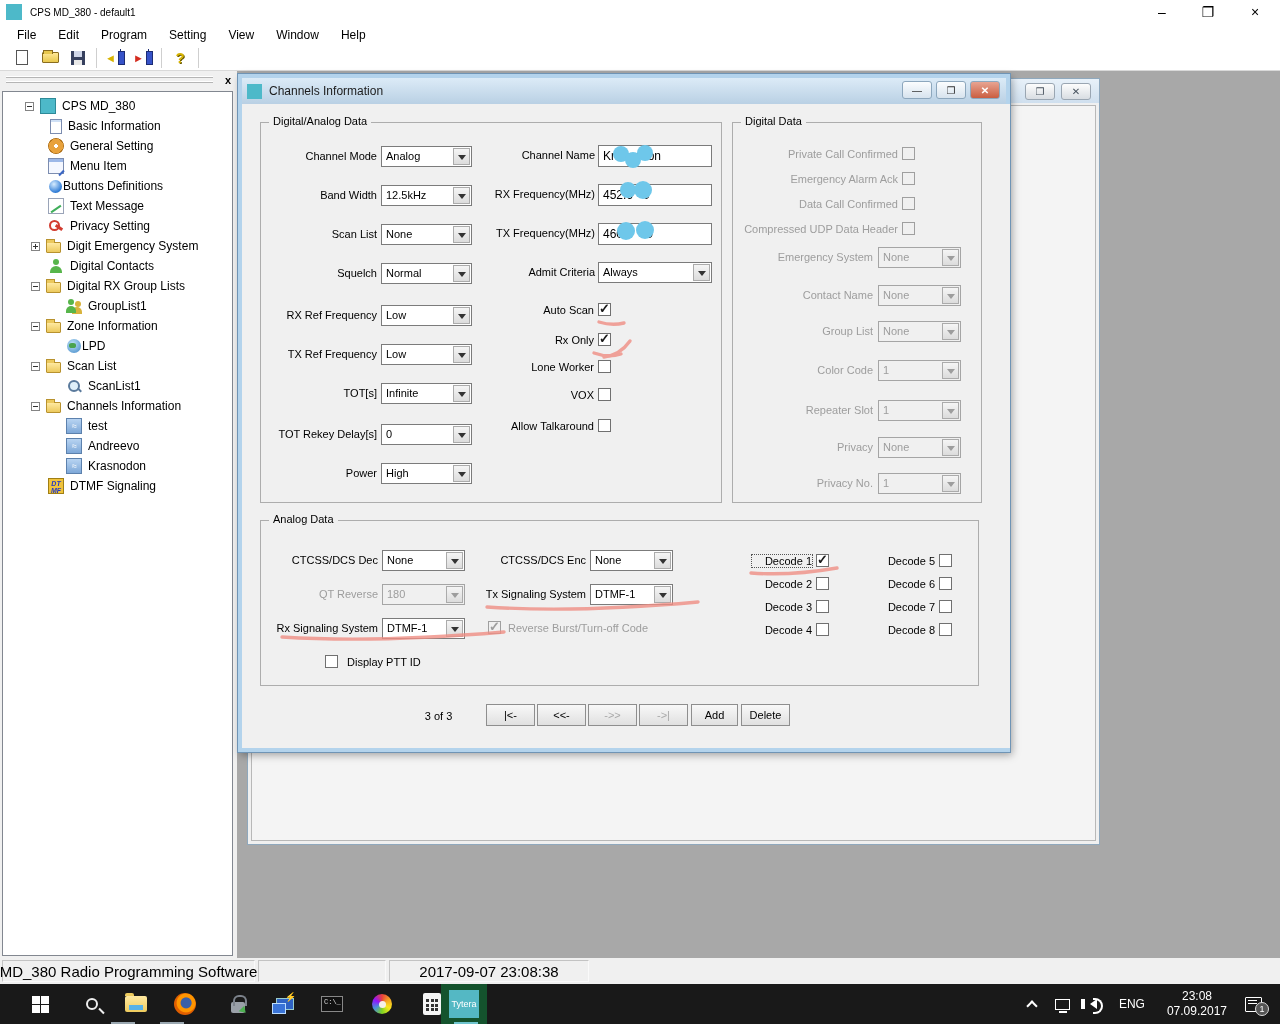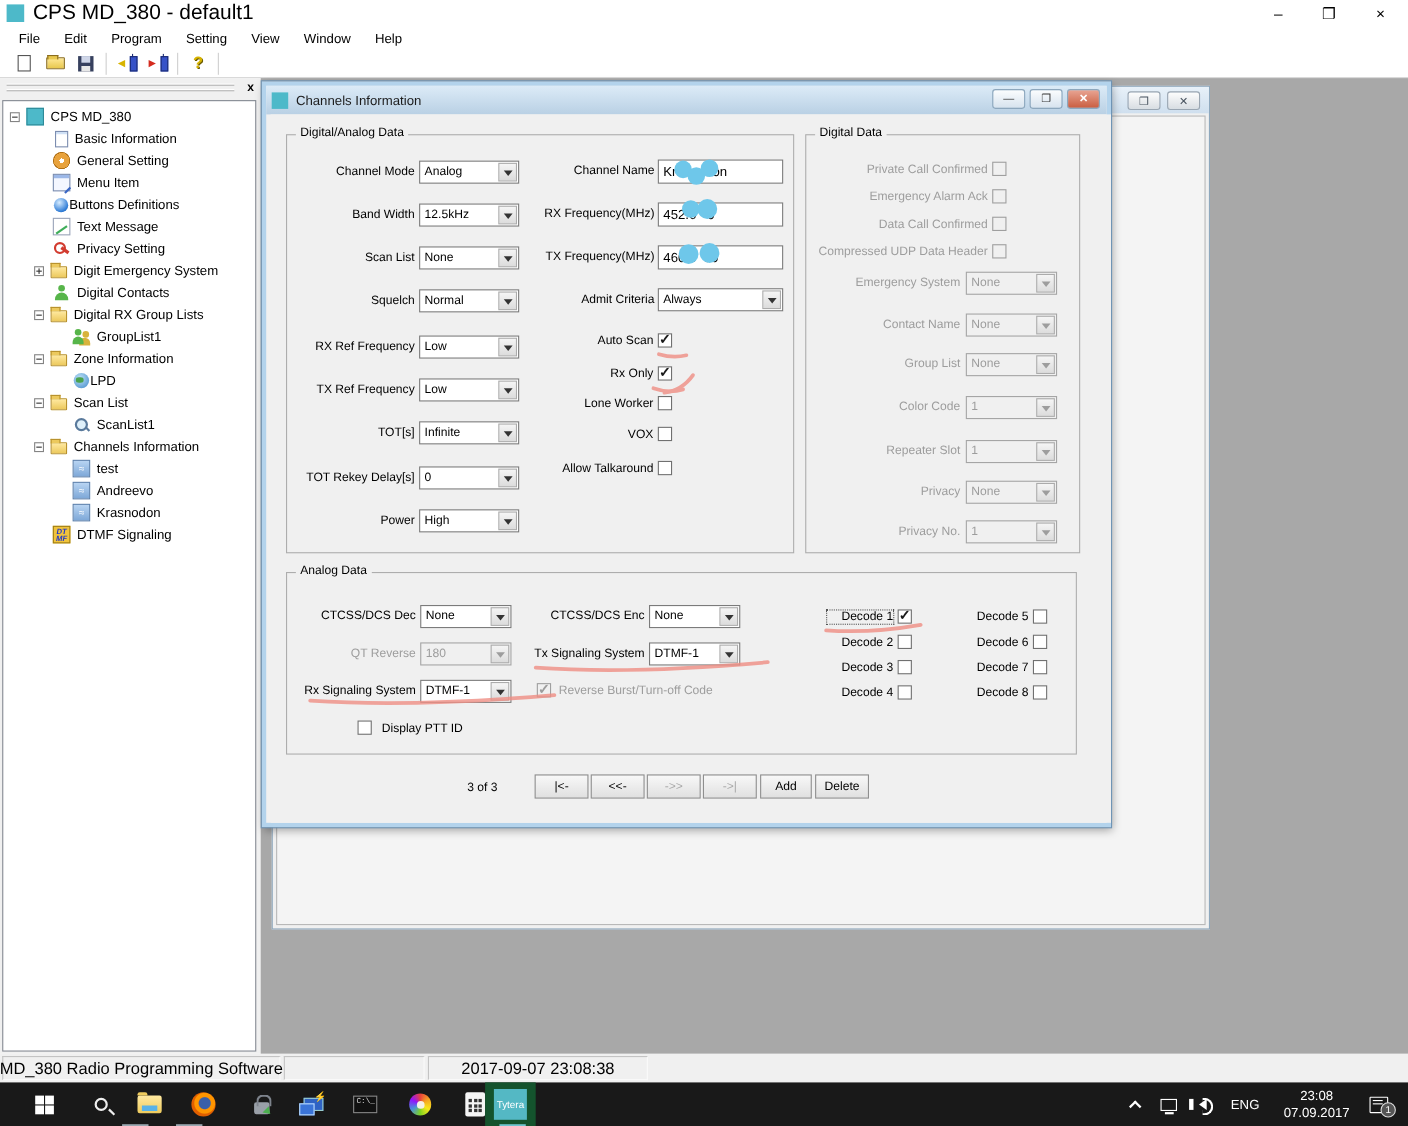--- a/index.html
+++ b/index.html
@@ -1,20 +1,20 @@
 <!DOCTYPE html>
 <html><head>
 <meta charset="utf-8">
 <style>
   *{margin:0;padding:0;box-sizing:border-box}
   html,body{width:1280px;height:1024px;overflow:hidden;font-family:"Liberation Sans",sans-serif;background:#fff}
   
   #titlebar{position:absolute;left:0;top:0;width:1280px;height:24px;background:#fff;display:flex;align-items:center}
   #titlebar .appicon{width:16px;height:16px;background:#4db9c9;margin:0 8px 0 6px;color:#fff;font-size:6px;display:flex;align-items:center;justify-content:center}
-  #titlebar .ttext{font-size:19px;color:#000}
+  #titlebar .ttext{font-size:10px;color:#000}
   .winbtn{position:absolute;top:0;width:44px;height:24px;display:flex;align-items:center;justify-content:center;color:#000;font-size:14px}
   
   #menubar{position:absolute;left:0;top:24px;width:1280px;height:21px;background:#fff;display:flex;align-items:center;padding-left:6px}
   #menubar span{font-size:12px;color:#000;padding:2px 11px}
   #toolbar{position:absolute;left:0;top:45px;width:1280px;height:26px;background:#fff;border-bottom:1px solid #d9d9d9;display:flex;align-items:center;padding-left:8px}
   .tbtn{width:28px;height:22px;display:flex;align-items:center;justify-content:center;position:relative}
   .tsep{width:1px;height:20px;background:#cfcfcf;margin:0 4px}
   .ic-new{width:12px;height:15px;background:#fff;border:1px solid #555}
   .ic-open{width:17px;height:11px;background:linear-gradient(#ffe896,#e8c84e);border:1px solid #8a6d1f;border-radius:1px;position:relative}
   .ic-open::before{content:"";position:absolute;left:0;top:-3px;width:8px;height:3px;background:#e8c84e;border:1px solid #8a6d1f;border-bottom:none}
@@ -25,21 +25,21 @@
   .ic-radio::before{content:"";position:absolute;left:1px;top:-3px;width:1px;height:3px;background:#1c2c74}
   .arr{font-size:11px;font-weight:bold;margin-right:2px}
   .ic-help{color:#d8b400;font-weight:bold;font-size:15px;text-shadow:1px 1px 0 #6a5a00}
   
   #sidepanel{position:absolute;left:0;top:71px;width:237px;height:887px;background:#f0f0f0}
   #sidehead{position:absolute;left:2px;top:2px;right:2px;height:16px}
   #sidehead .grip{position:absolute;left:4px;right:22px;height:2px;border-top:1px solid #fff;border-bottom:1px solid #b5b5b5}
   #sidehead .x{position:absolute;right:4px;top:1px;font-size:11px;font-weight:bold;color:#000}
   #treebox{position:absolute;left:2px;top:20px;right:4px;bottom:2px;background:#fff;border:1px solid #828790;overflow:hidden;padding-top:4px}
   .trow{display:flex;align-items:center;height:20px;white-space:nowrap;font-size:12px;color:#000}
-  .d0{padding-left:6px}.d1{padding-left:28px}.d2{padding-left:46px}
+  .d0{padding-left:22px}.d1{padding-left:28px}.d2{padding-left:46px}
   .texp{width:9px;height:9px;border:1px solid #848484;background:#fff;position:relative;margin-right:6px;flex:none}
   .texp::before{content:"";position:absolute;left:1px;right:1px;top:3px;height:1px;background:#333}
   .texp.plus::after{content:"";position:absolute;top:1px;bottom:1px;left:3px;width:1px;background:#333}
   .tspace{width:17px;flex:none}
   .ticon{width:16px;height:16px;margin-right:6px;flex:none;position:relative}
   .i-tytera{background:#4db9c9;border:1px solid #2e8a98}
   .i-doc{width:12px!important;height:15px!important;margin-left:2px;background:#fff;border:1px solid #7c8db0;box-shadow:inset 0 2px 0 #cfe0f5}
   .i-gear{border-radius:50%;background:radial-gradient(circle,#fff 0 2px,#e8a23c 2px 7px,#b06f14 7px 8px,transparent 8px)}
   .i-menu{background:#f4f7ff;border:1px solid #7c8db0;box-shadow:inset 0 3px 0 #9cb8e8}
   .i-menu::after{content:"";position:absolute;right:-2px;bottom:-1px;width:7px;height:2px;background:#3a66c4;transform:rotate(-45deg)}

